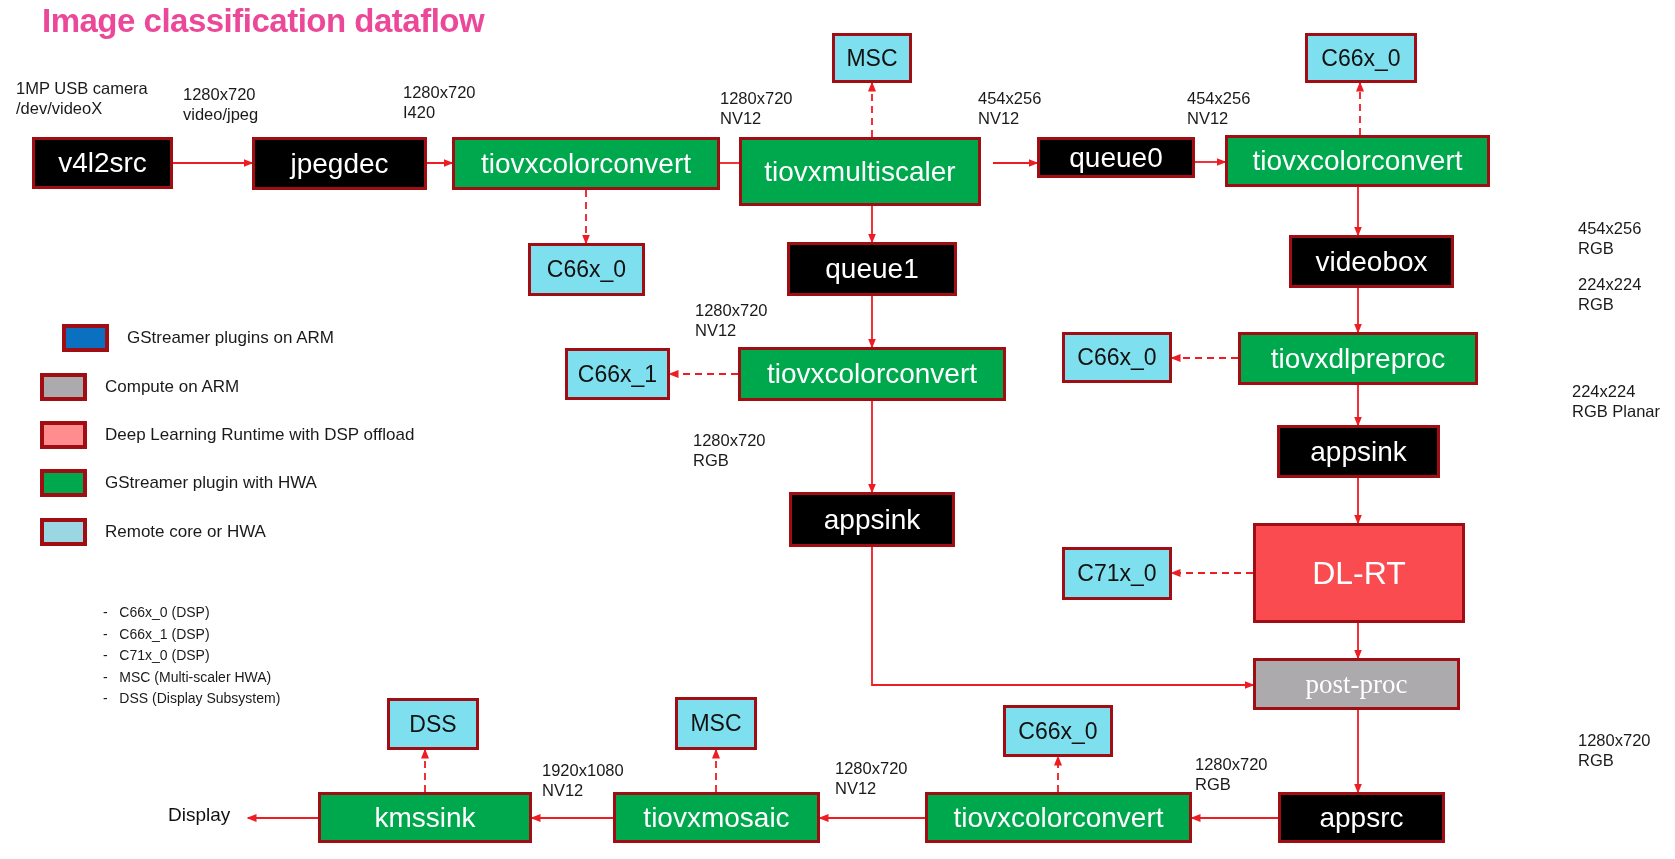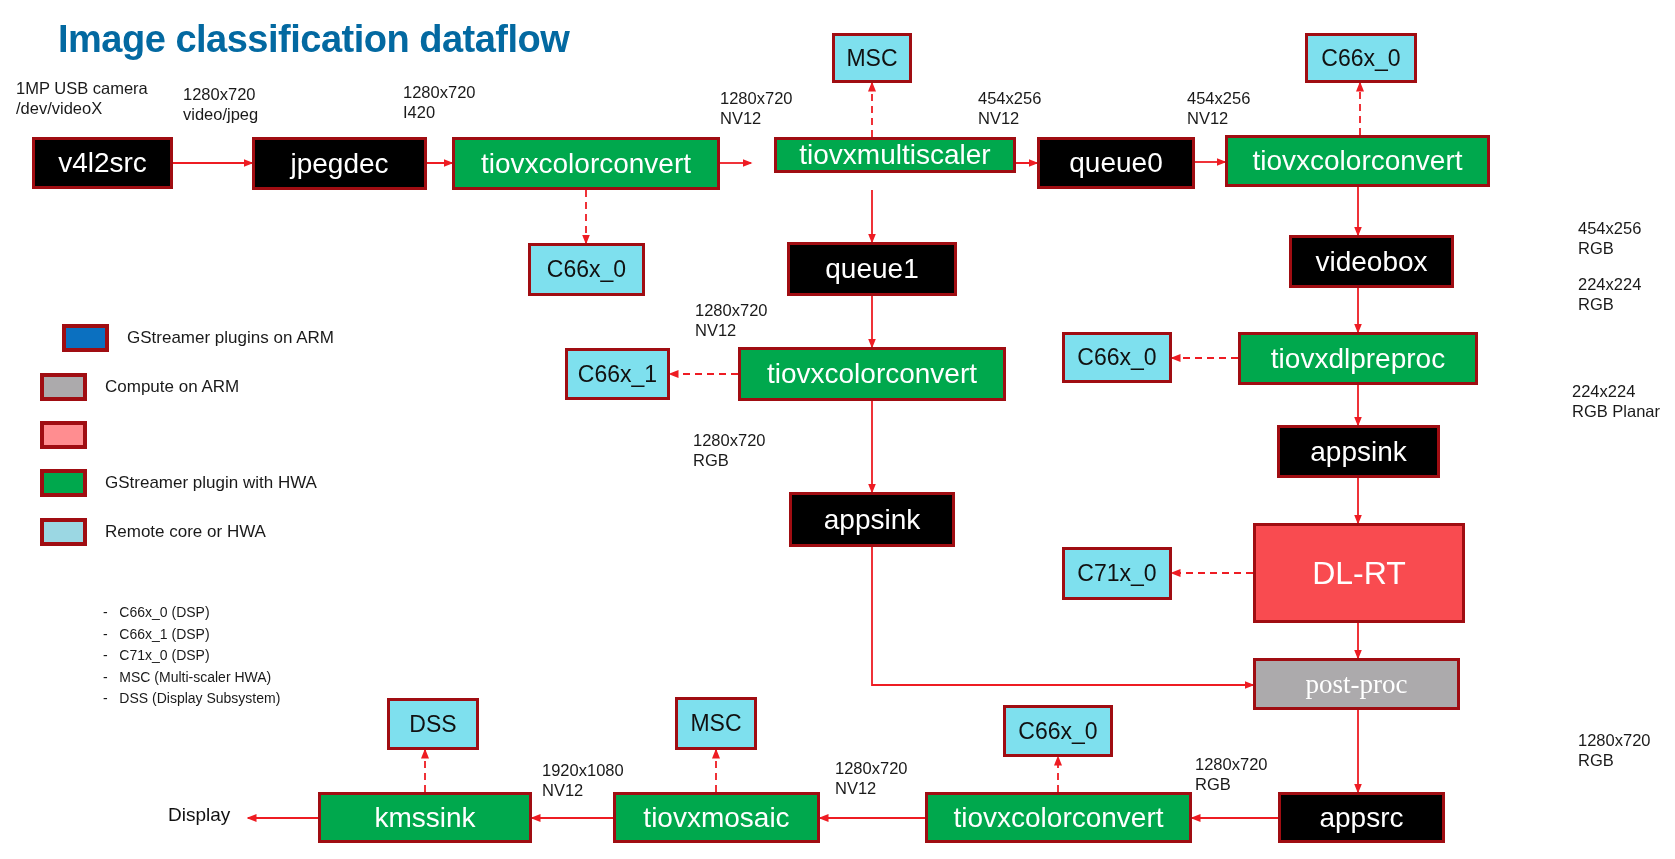--- a/index.html
+++ b/index.html
@@ -1,17 +1,17 @@
 <!DOCTYPE html>
 <html><head>
 <meta charset="utf-8">
 <style>
   html,body{margin:0;padding:0;background:#ffffff;font-family:"Liberation Sans",sans-serif;}
   #canvas{position:relative;width:1675px;height:859px;background:#ffffff;overflow:hidden;}
-  #title{position:absolute;left:42px;top:2px;margin:16px;font-size:38px;font-weight:bold;color:#0369a1;letter-spacing:-0.5px;}
+  #title{position:absolute;left:42px;top:2px;margin:0;font-size:33px;font-weight:bold;color:#ec4899;letter-spacing:-0.5px;}
   #edge-layer{position:absolute;left:0;top:0;width:1675px;height:859px;pointer-events:none;}
   .node{position:absolute;box-sizing:border-box;border:3px solid #a00d12;display:flex;align-items:center;justify-content:center;color:#ffffff;font-size:28px;white-space:nowrap;}
   .node.arm{background:#000000;}
   .node.hwa{background:#00a84d;}
   .node.remote{background:#7ee0ee;color:#111111;font-size:23px;}
   .node.dlrt{background:#f94b50;font-size:32px;}
   .node.cpu{background:#acaaac;font-size:27px;font-family:Liberation Serif, serif;}
   .fmt-label{position:absolute;color:#1a1a1a;font-size:16.5px;line-height:20px;white-space:pre;}
   #display-label{position:absolute;left:168px;top:804px;font-size:19px;color:#111111;}
   #legend{position:absolute;left:0;top:0;}
@@ -61,22 +61,22 @@
         <polyline points="1058,792 1058,757" fill="none" stroke="#ee1c23" stroke-width="1.8" stroke-dasharray="7 5" marker-end="url(#ah)"></polyline>
         <polyline points="716,792 716,750" fill="none" stroke="#ee1c23" stroke-width="1.8" stroke-dasharray="7 5" marker-end="url(#ah)"></polyline>
         <polyline points="425,792 425,750" fill="none" stroke="#ee1c23" stroke-width="1.8" stroke-dasharray="7 5" marker-end="url(#ah)"></polyline>
       </g>
   </svg>
 
   <div id="nodes">
       <div class="node arm" style="left: 32px; top: 137px; width: 141px; height: 52px;">v4l2src</div>
       <div class="node arm" style="left: 252px; top: 137px; width: 175px; height: 53px;">jpegdec</div>
       <div class="node hwa" style="left: 452px; top: 137px; width: 268px; height: 53px;">tiovxcolorconvert</div>
-      <div class="node hwa" style="left: 774px; top: 137px; width: 242px; height: 36px;">tiovxmultiscaler</div>
-      <div class="node arm" style="left: 1037px; top: 137px; width: 158px; height: 52px;">queue0</div>
+      <div class="node hwa" style="left: 739px; top: 137px; width: 242px; height: 69px;">tiovxmultiscaler</div>
+      <div class="node arm" style="left: 1037px; top: 137px; width: 158px; height: 41px;">queue0</div>
       <div class="node hwa" style="left: 1225px; top: 135px; width: 265px; height: 52px;">tiovxcolorconvert</div>
       <div class="node remote" style="left: 832px; top: 33px; width: 80px; height: 50px;">MSC</div>
       <div class="node remote" style="left: 1305px; top: 33px; width: 112px; height: 50px;">C66x_0</div>
       <div class="node remote" style="left: 528px; top: 243px; width: 117px; height: 53px;">C66x_0</div>
       <div class="node arm" style="left: 787px; top: 242px; width: 170px; height: 54px;">queue1</div>
       <div class="node arm" style="left: 1277px; top: 235px; width: 165px; height: 53px; margin-left: 12px;">videobox</div>
       <div class="node remote" style="left: 565px; top: 348px; width: 105px; height: 52px;">C66x_1</div>
       <div class="node hwa" style="left: 738px; top: 347px; width: 268px; height: 54px;">tiovxcolorconvert</div>
       <div class="node remote" style="left: 1062px; top: 332px; width: 110px; height: 51px;">C66x_0</div>
       <div class="node hwa" style="left: 1238px; top: 332px; width: 240px; height: 53px;">tiovxdlpreproc</div>
@@ -132,20 +132,21 @@
       <div class="legend-item" style="top: 324px; padding-left: 22px;">
         <span class="legend-swatch" style="background: rgb(11, 112, 192);"></span>
         <span class="legend-label">GStreamer plugins on ARM</span>
       </div>
       <div class="legend-item" style="top: 373px;">
         <span class="legend-swatch" style="background: rgb(172, 170, 172);"></span>
         <span class="legend-label">Compute on ARM</span>
       </div>
       <div class="legend-item" style="top: 421px;">
         <span class="legend-swatch" style="background: rgb(255, 141, 144);"></span>
+        <span class="legend-label">Deep Learning Runtime with DSP offload</span>
       </div>
       <div class="legend-item" style="top: 469px;">
         <span class="legend-swatch" style="background: rgb(0, 168, 77);"></span>
         <span class="legend-label">GStreamer plugin with HWA</span>
       </div>
       <div class="legend-item" style="top: 518px;">
         <span class="legend-swatch" style="background: rgb(155, 215, 227);"></span>
         <span class="legend-label">Remote core or HWA</span>
       </div>
       <div class="core-line" style="top: 568px;">-   C66x_0 (DSP)</div>

